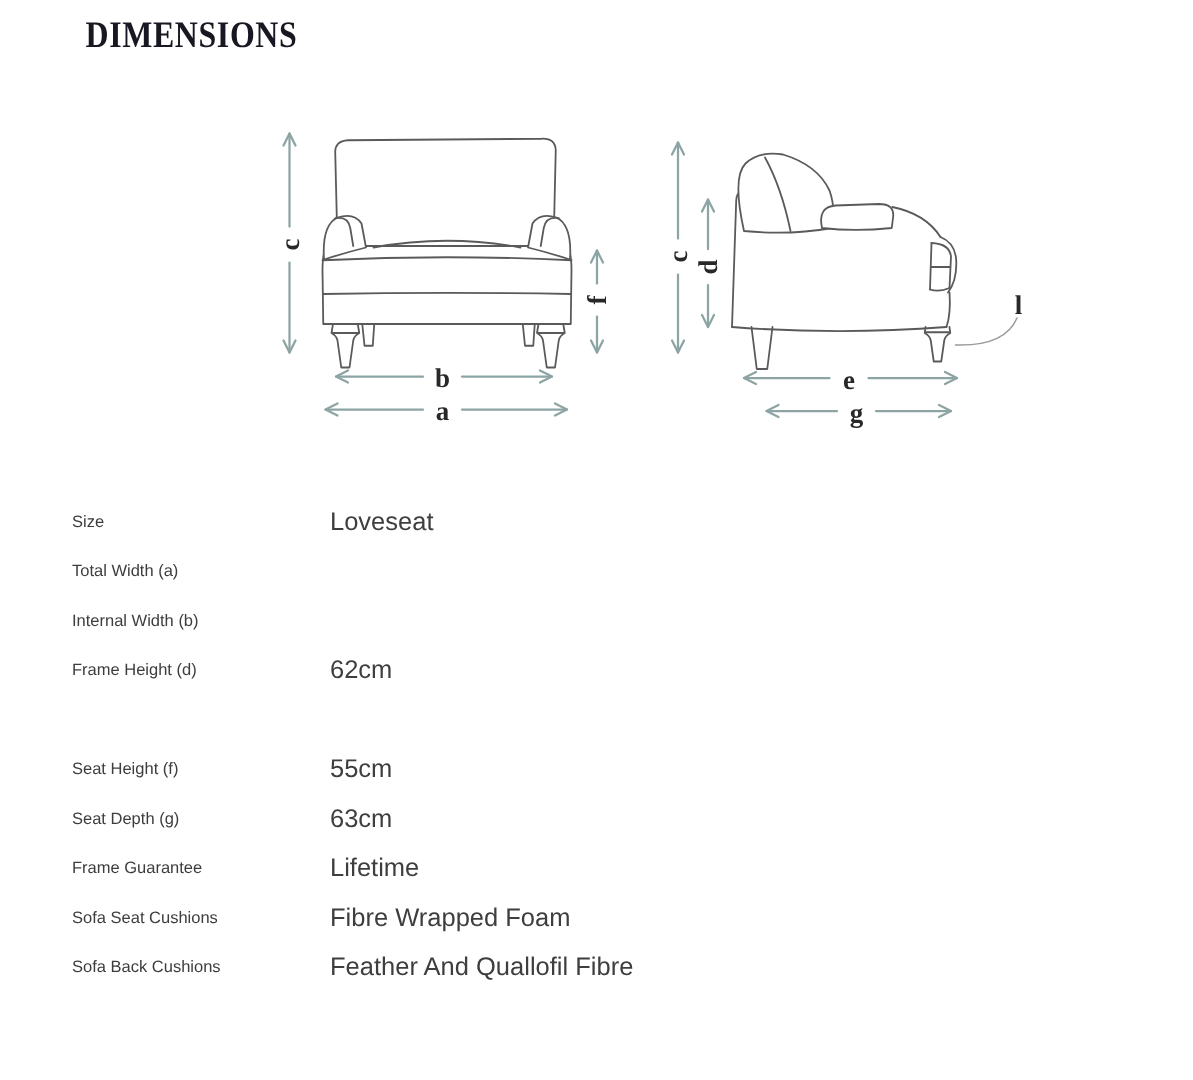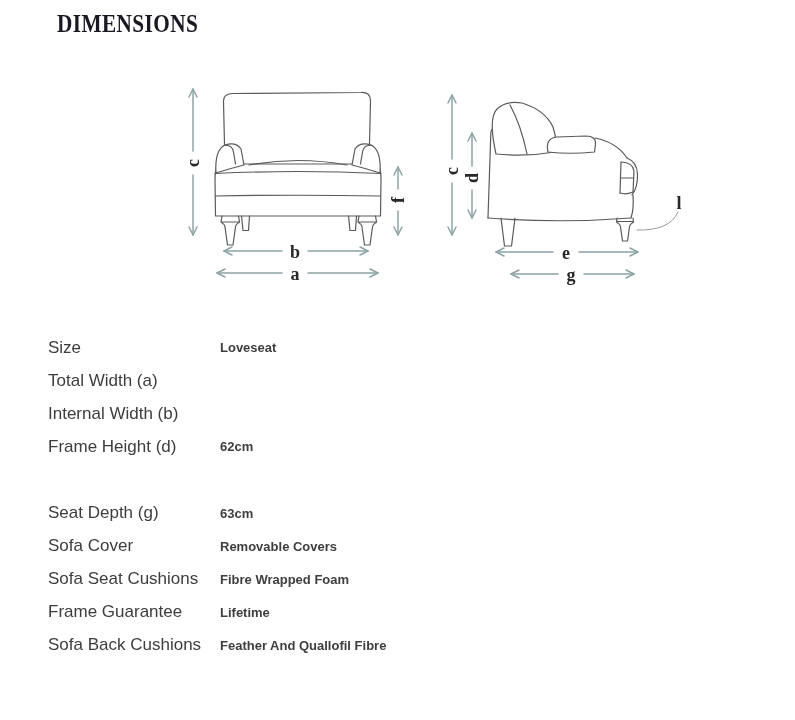--- a/index.html
+++ b/index.html
@@ -26,22 +26,22 @@
   .dim polyline { stroke:#8da4a4; stroke-width:1.5; fill:none;
                   stroke-linecap:round; stroke-linejoin:round; }
   .dim-letter {
     font-family:"Liberation Serif", serif; font-weight:700; font-size:18px;
     fill:#28282a; text-anchor:middle; dominant-baseline:central;
   }
   .callout { stroke:#9a9a9a; stroke-width:1; fill:none; stroke-linecap:round; }
 
   .spec-table { position:absolute; left:48px; top:331px; width:470px; }
   .spec-row { display:flex; height:33.1px; align-items:center; }
-  .spec-label { flex:0 0 172px; font-size:17px; color:#3d3d3d; white-space:nowrap; }
-  .spec-value { flex:1; font-size:13px; color:#3e3e3e; white-space:nowrap;font-weight:bold; }
+  .spec-label { flex:0 0 172px; font-size:11px; color:#3d3d3d; white-space:nowrap; }
+  .spec-value { flex:1; font-size:17px; color:#3e3e3e; white-space:nowrap; }
 </style>
 </head>
 <body>
 
 <h1 class="page-title">DIMENSIONS</h1>
 
 <svg id="front-svg" class="diagram" width="250" height="232" viewBox="0 0 250 232" xmlns="http://www.w3.org/2000/svg">
   <g class="sofa">
 
     <path class="wfill" d="M47,93 L45.5,30 Q45,22 54,21.5 L183,20.5 Q192,20 192.5,28 L191,93 Z"></path>
@@ -163,32 +163,32 @@
   <div class="spec-row">
     <div class="spec-label">Internal Width (b)</div>
   </div>
   <div class="spec-row">
     <div class="spec-label">Frame Height (d)</div>
     <div class="spec-value">62cm</div>
   </div>
   <div class="spec-row">
   </div>
   <div class="spec-row">
+    <div class="spec-label">Seat Height (f)</div>
+    <div class="spec-value">55cm</div>
+  </div>
+  <div class="spec-row">
     <div class="spec-label">Seat Depth (g)</div>
     <div class="spec-value">63cm</div>
   </div>
   <div class="spec-row">
-    <div class="spec-label">Sofa Cover</div>
-    <div class="spec-value">Removable Covers</div>
+    <div class="spec-label">Frame Guarantee</div>
+    <div class="spec-value">Lifetime</div>
   </div>
   <div class="spec-row">
     <div class="spec-label">Sofa Seat Cushions</div>
     <div class="spec-value">Fibre Wrapped Foam</div>
-  </div>
-  <div class="spec-row">
-    <div class="spec-label">Frame Guarantee</div>
-    <div class="spec-value">Lifetime</div>
   </div>
   <div class="spec-row">
     <div class="spec-label">Sofa Back Cushions</div>
     <div class="spec-value">Feather And Quallofil Fibre</div>
   </div>
 </div>
 
 </body></html>

